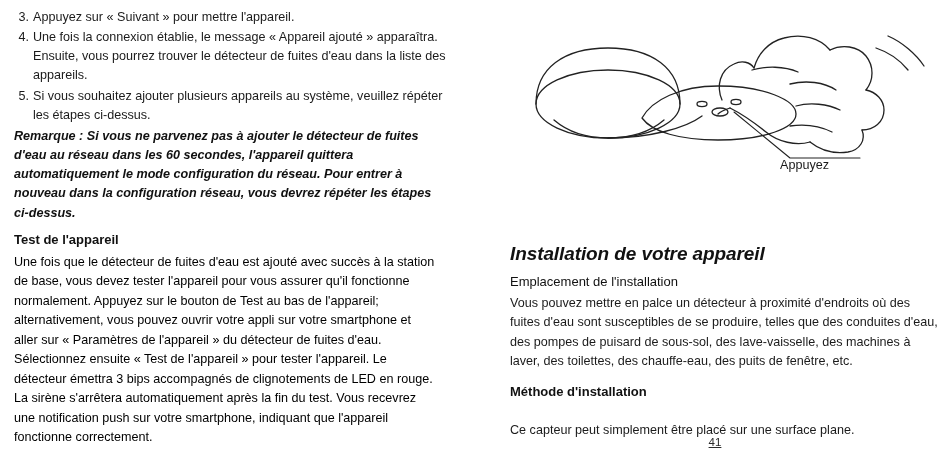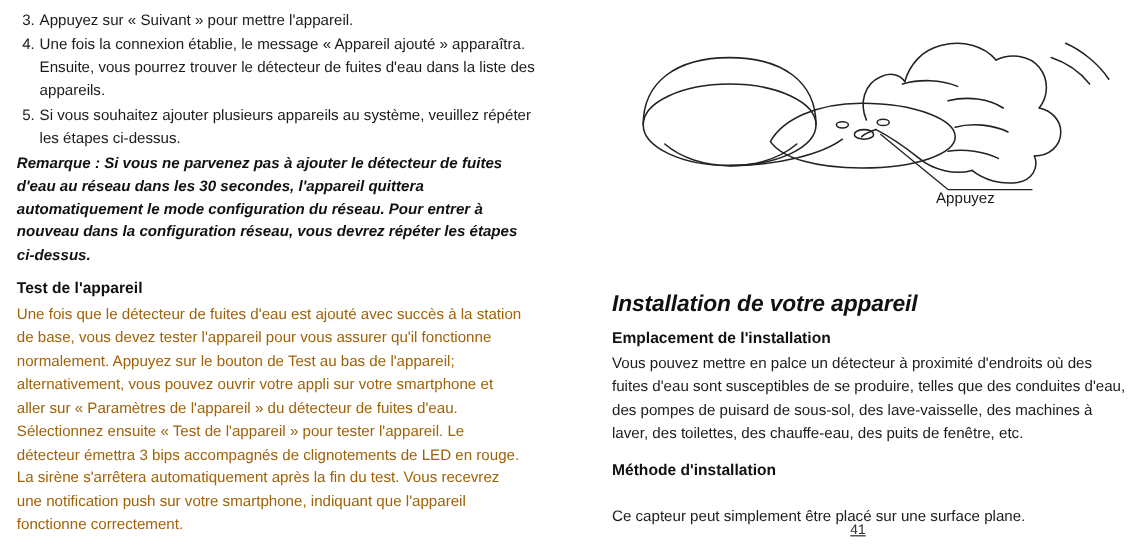--- a/index.html
+++ b/index.html
@@ -78,21 +78,21 @@
     font-weight: bold;
     color: #111111;
   }
   .test-body {
     position: absolute;
     left: 14px;
     top: 253px;
     width: 424px;
     font-size: 12.6px;
     line-height: 1.545;
-    color: #a16207;
+    color: #000000;
   }
 
   .page-num-left {
     position: absolute;
     left: 0;
     top: 456px;
     width: 470px;
     text-align: left;
     font-size: 11.5px;
     color: #2b2b2b;
@@ -122,21 +122,21 @@
     font-weight: bold;
     color: #111111;
     letter-spacing: -0.1px;
     font-style: italic;
   }
   .sub-heading-1 {
     position: absolute;
     left: 30px;
     top: 274px;
     font-size: 13px;
-    font-weight: bold;
+    font-weight: normal;
     color: #111111;
   }
   .para-1 {
     position: absolute;
     left: 30px;
     top: 294px;
     width: 432px;
     font-size: 12.6px;
     line-height: 1.545;
     color: #1b1b1b;
@@ -184,21 +184,21 @@
       <div class="step">
         <span class="step-num">4.</span>
         <span class="step-text">Une fois la connexion établie, le message « Appareil ajouté » apparaîtra. Ensuite, vous pourrez trouver le détecteur de fuites d'eau dans la liste des appareils.</span>
       </div>
       <div class="step">
         <span class="step-num">5.</span>
         <span class="step-text">Si vous souhaitez ajouter plusieurs appareils au système, veuillez répéter les étapes ci-dessus.</span>
       </div>
     </div>
 
-    <div class="remark">Remarque : Si vous ne parvenez pas à ajouter le détecteur de fuites d'eau au réseau dans les 30 secondes, l'appareil quittera automatiquement le mode configuration du réseau. Pour entrer à nouveau dans la configuration réseau, vous devrez répéter les étapes ci-dessus.</div>
+    <div class="remark">Remarque : Si vous ne parvenez pas à ajouter le détecteur de fuites d'eau au réseau dans les 60 secondes, l'appareil quittera automatiquement le mode configuration du réseau. Pour entrer à nouveau dans la configuration réseau, vous devrez répéter les étapes ci-dessus.</div>
 
     <div class="test-heading">Test de l'appareil</div>
     <div class="test-body">Une fois que le détecteur de fuites d'eau est ajouté avec succès à la station de base, vous devez tester l'appareil pour vous assurer qu'il fonctionne normalement. Appuyez sur le bouton de Test au bas de l'appareil; alternativement, vous pouvez ouvrir votre appli sur votre smartphone et aller sur « Paramètres de l'appareil » du détecteur de fuites d'eau. Sélectionnez ensuite « Test de l'appareil » pour tester l'appareil. Le détecteur émettra 3 bips accompagnés de clignotements de LED en rouge. La sirène s'arrêtera automatiquement après la fin du test. Vous recevrez une notification push sur votre smartphone, indiquant que l'appareil fonctionne correctement.</div>
 
     <div class="page-num-left">40</div>
   </div>
 
   <div class="col-right">
 
     <div class="illus">

